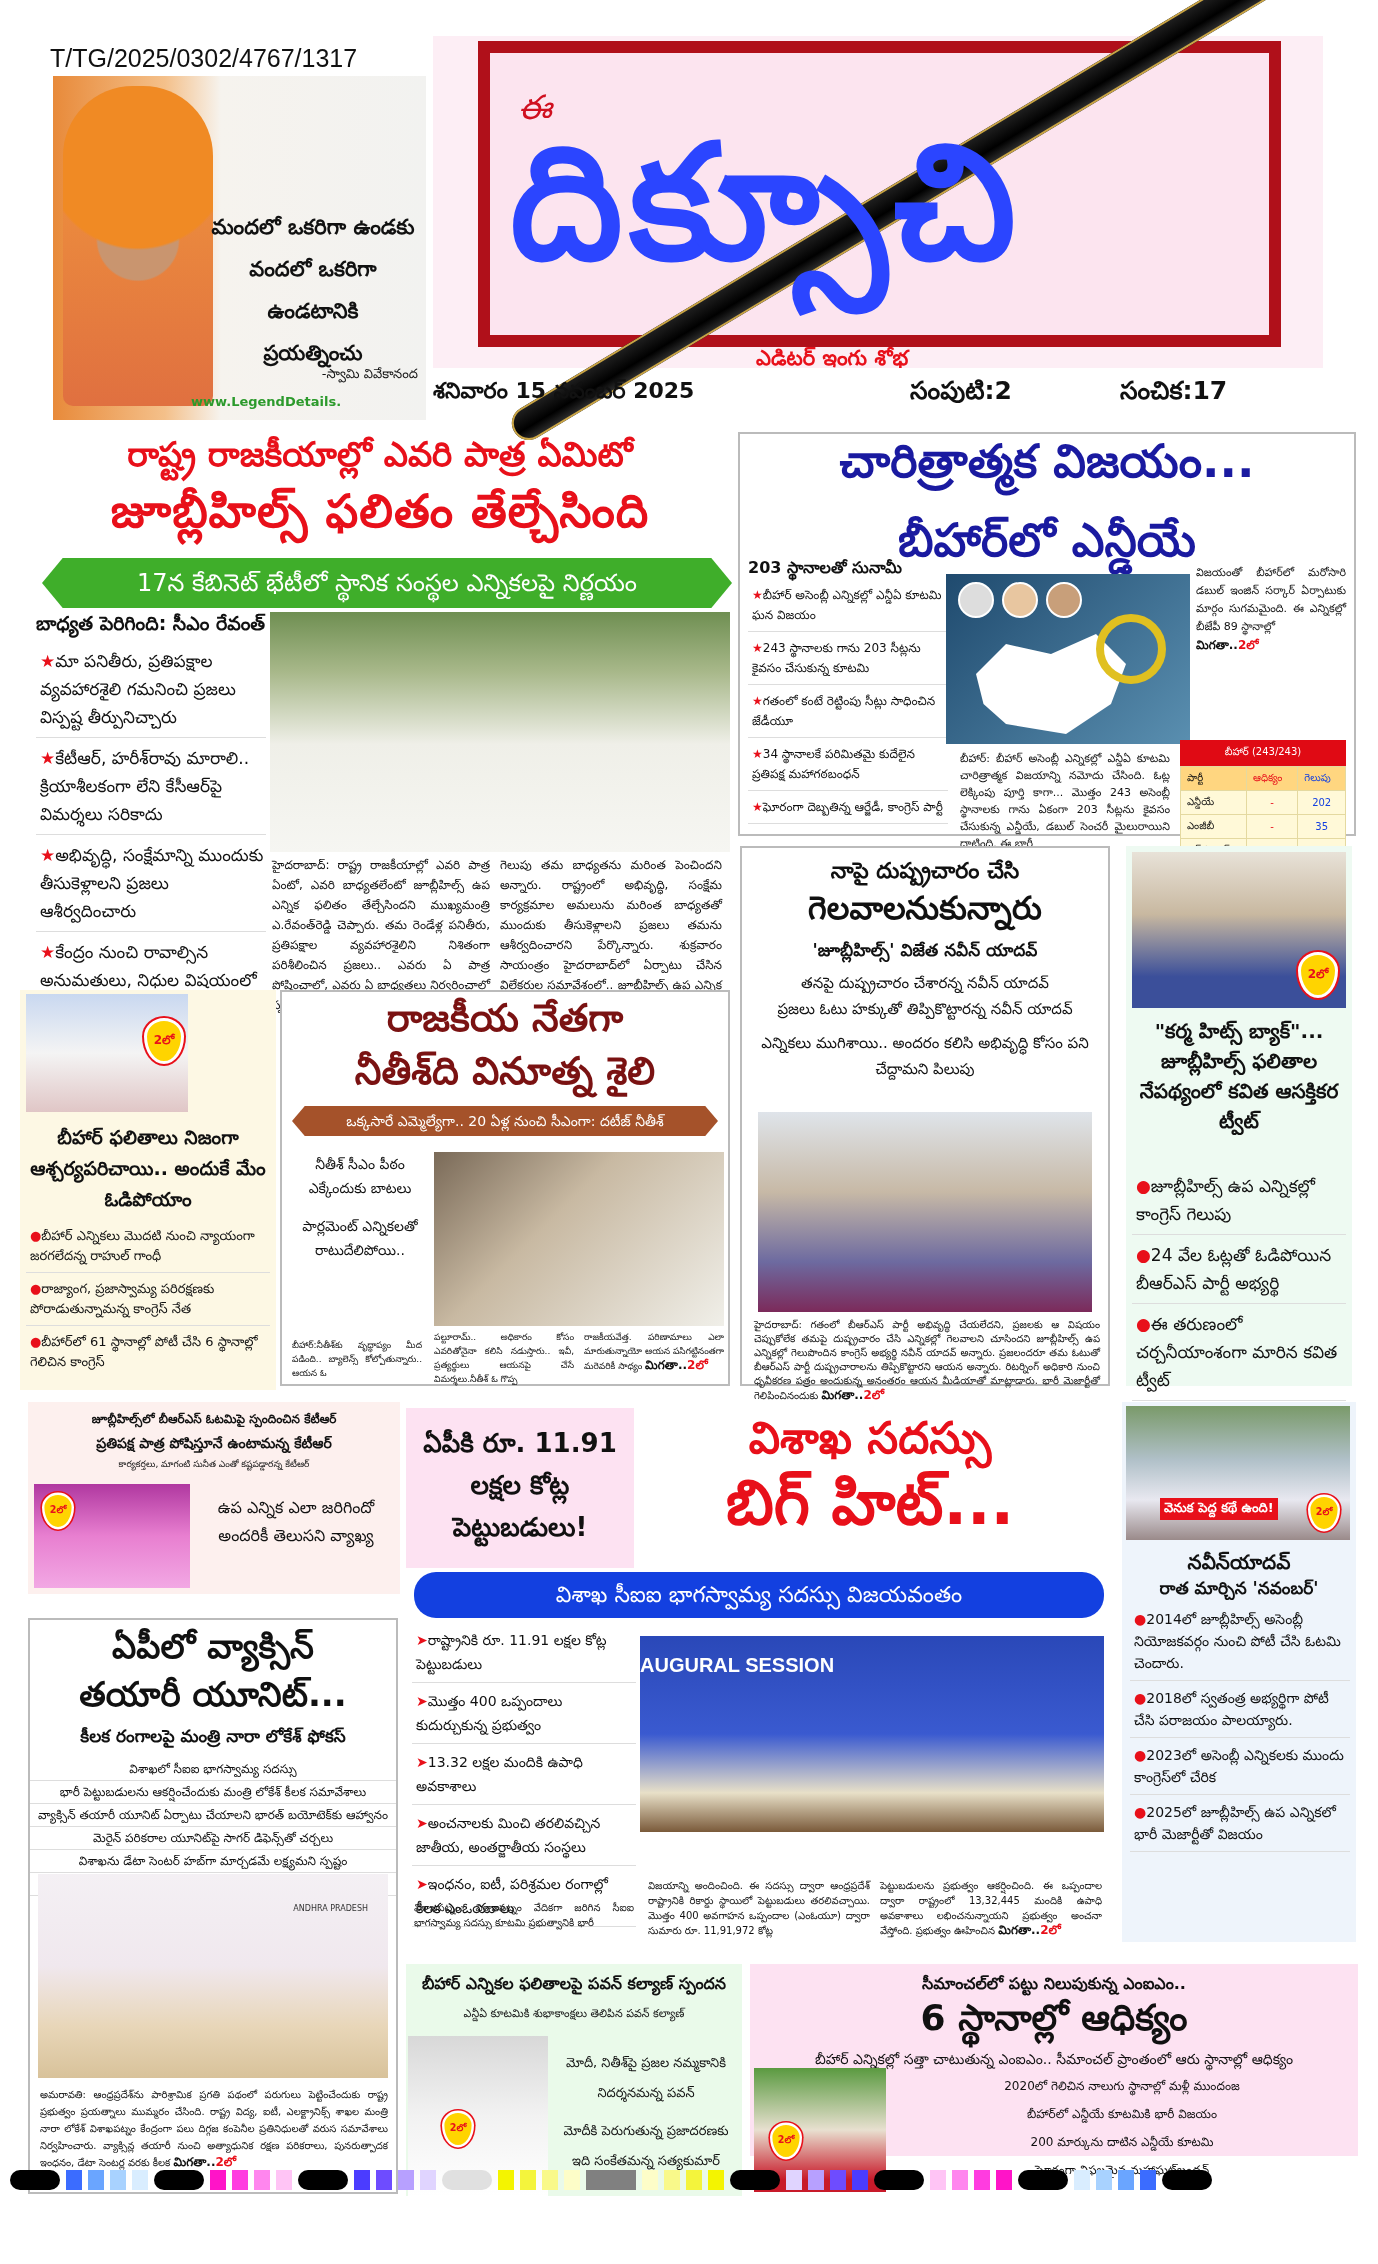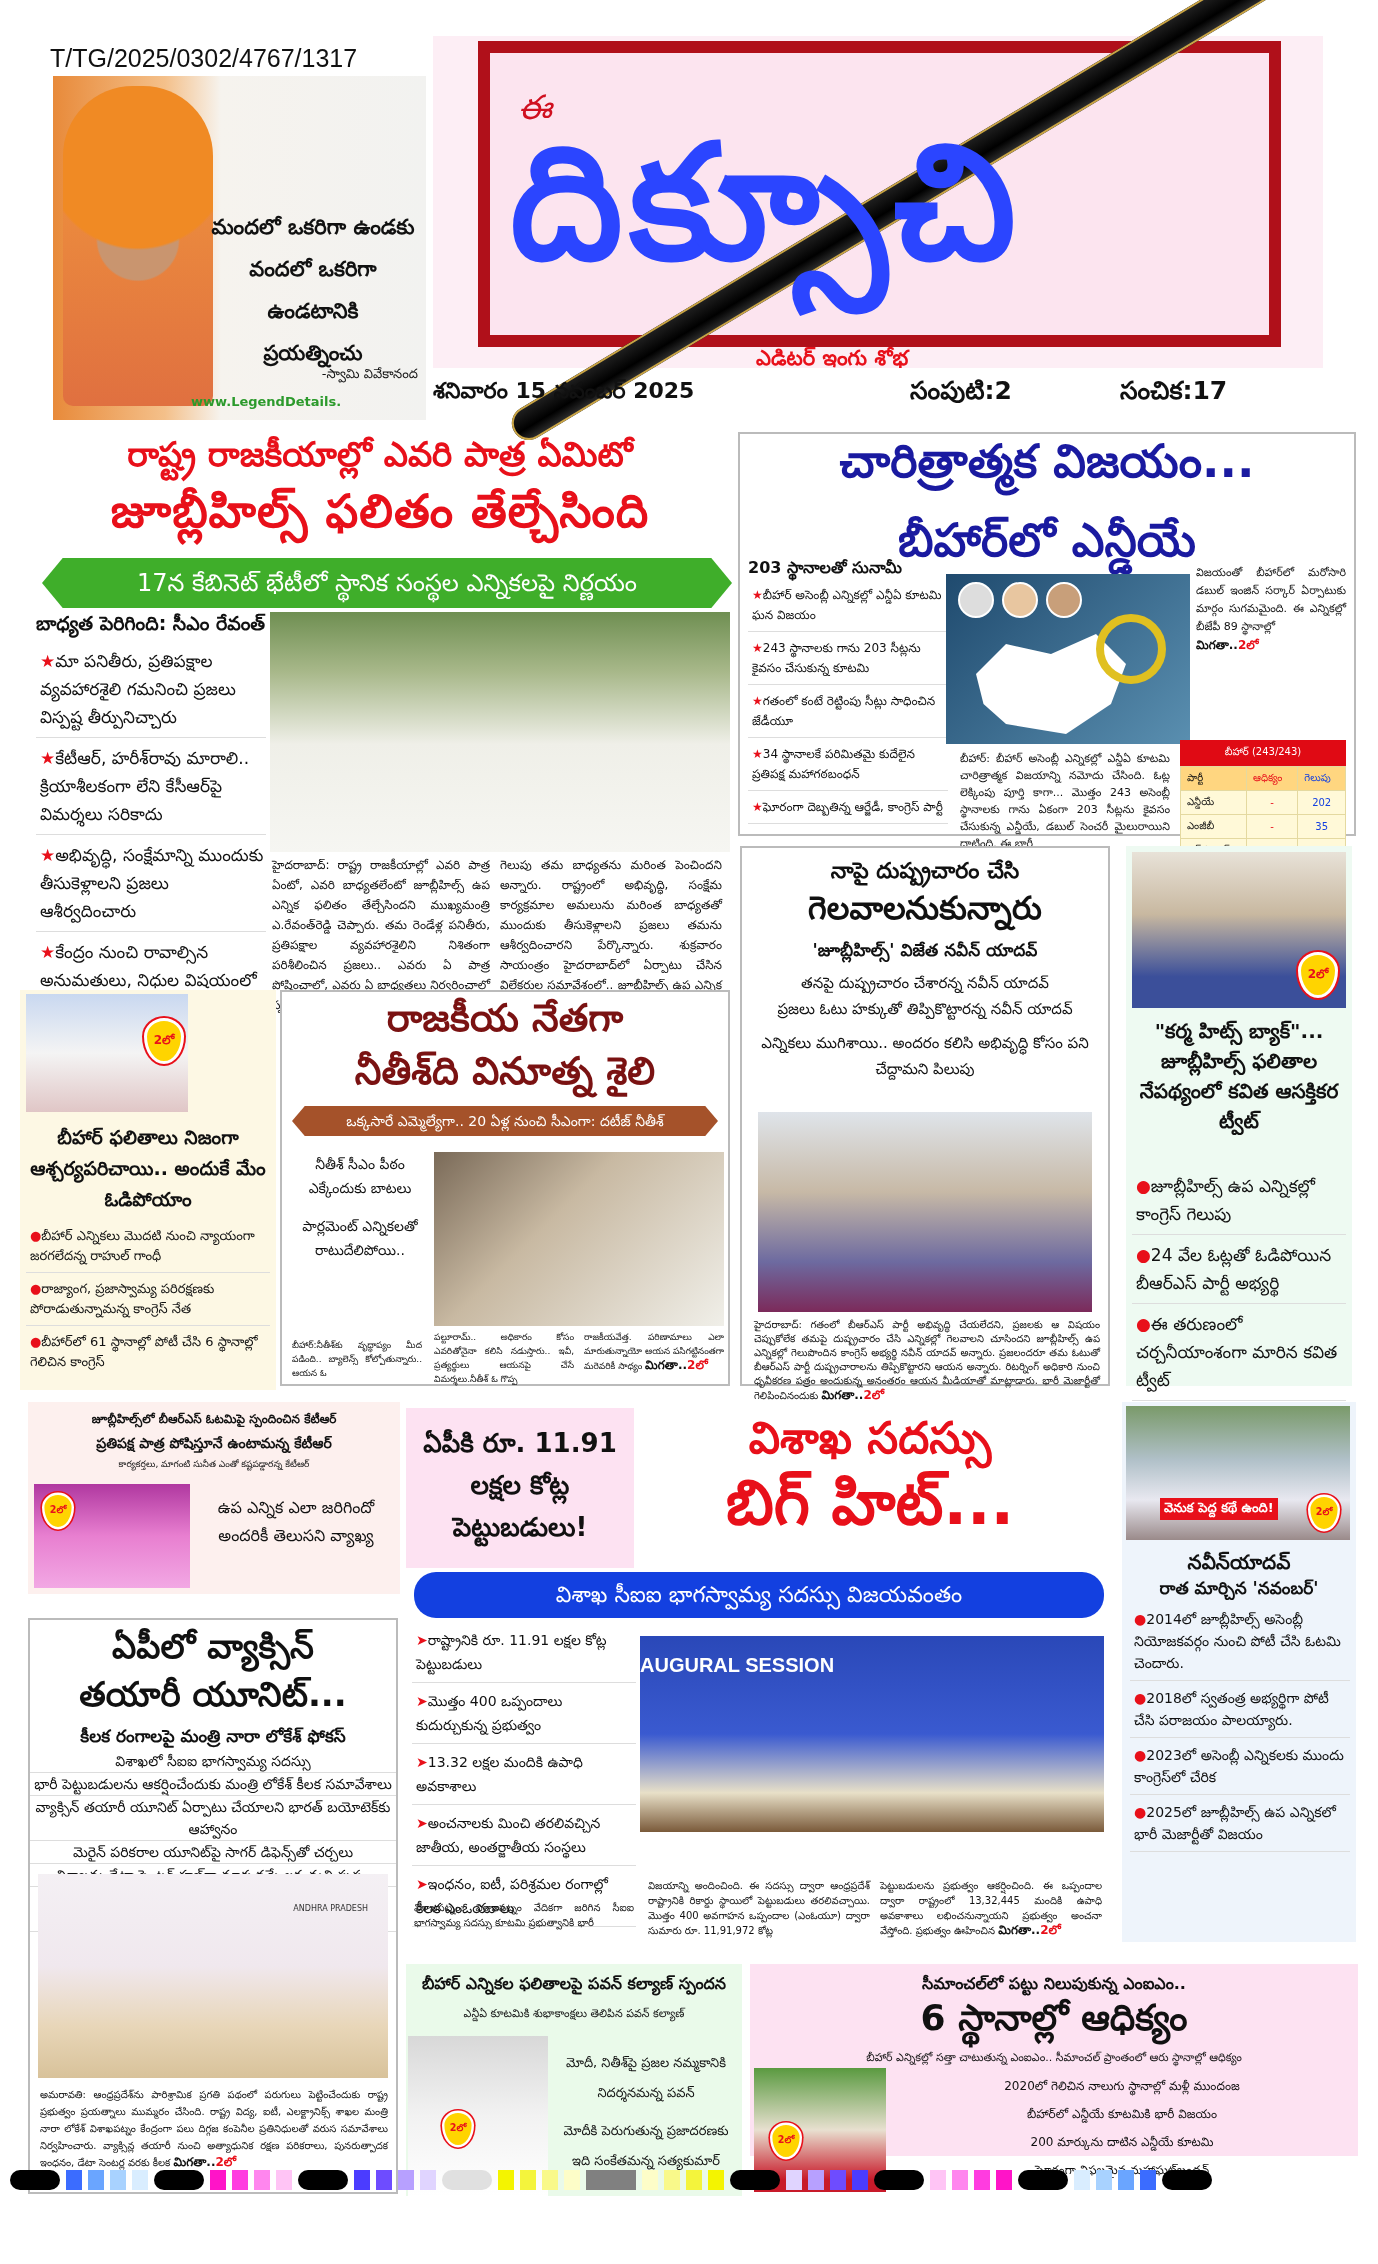--- a/index.html
+++ b/index.html
@@ -236,21 +236,21 @@
     <div class="bul" style="font-size:14px;line-height:22px"><span class="dot">●</span><span>2018లో స్వతంత్ర అభ్యర్థిగా పోటీ చేసి పరాజయం పాలయ్యారు.</span></div>
     <div class="bul" style="font-size:14px;line-height:22px"><span class="dot">●</span><span>2023లో అసెంబ్లీ ఎన్నికలకు ముందు కాంగ్రెస్‌లో చేరిక</span></div>
     <div class="bul" style="font-size:14px;line-height:22px"><span class="dot">●</span><span>2025లో జూబ్లీహిల్స్ ఉప ఎన్నికలో భారీ మెజార్టీతో విజయం</span></div>
   </div>
 </div>
 
 <div class="abs box" style="left:28px;top:1618px;width:370px;height:576px">
   <div class="ctr bold" style="font-size:34px;margin-top:6px">ఏపీలో వ్యాక్సిన్</div>
   <div class="ctr bold" style="font-size:34px">తయారీ యూనిట్...</div>
   <div class="ctr bold" style="font-size:17px;margin-top:4px">కీలక రంగాలపై మంత్రి నారా లోకేశ్ ఫోకస్</div>
-  <div class="ctr" style="font-size:14px;line-height:22px;margin-top:0">
+  <div class="ctr" style="font-size:12px;line-height:22px;margin-top:8px">
     <div style="border-bottom:1px solid #ddd">విశాఖలో సీఐఐ భాగస్వామ్య సదస్సు</div>
     <div style="border-bottom:1px solid #ddd">భారీ పెట్టుబడులను ఆకర్షించేందుకు మంత్రి లోకేశ్ కీలక సమావేశాలు</div>
     <div style="border-bottom:1px solid #ddd">వ్యాక్సిన్ తయారీ యూనిట్ ఏర్పాటు చేయాలని భారత్ బయోటెక్‌కు ఆహ్వానం</div>
     <div style="border-bottom:1px solid #ddd">మెరైన్ పరికరాల యూనిట్‌పై సాగర్ డిఫెన్స్‌తో చర్చలు</div>
     <div style="border-bottom:1px solid #ddd">విశాఖను డేటా సెంటర్ హబ్‌గా మార్చడమే లక్ష్యమని స్పష్టం</div>
     <div style="border-bottom:1px solid #ddd">అన్ని కంపెనీల నుంచి ఏపీ ప్రభుత్వ ప్రతిపాదనలకు సానుకూల స్పందన</div>
   </div>
   <div class="abs photo" style="left:8px;top:254px;width:350px;height:204px;background:linear-gradient(180deg,#f4f0f4 0%,#f0e8ee 45%,#e8d6b8 75%,#d8c29a 100%)">
     <div class="abs" style="right:20px;top:30px;font-size:8px;color:#333">ANDHRA PRADESH</div>
   </div>
@@ -268,21 +268,21 @@
   </div>
   <div class="abs ctr" style="left:148px;top:84px;width:184px;font-size:13px;line-height:30px">
     <div>మోదీ, నితీశ్‌పై ప్రజల నమ్మకానికి నిదర్శనమన్న పవన్</div>
     <div style="margin-top:8px">మోదీకి పెరుగుతున్న ప్రజాదరణకు ఇది సంకేతమన్న సత్యకుమార్</div>
   </div>
 </div>
 
 <div class="abs" style="left:750px;top:1964px;width:608px;height:192px;background:#fde2f2">
   <div class="ctr bold" style="font-size:16px;margin-top:10px">సీమాంచల్‌లో పట్టు నిలుపుకున్న ఎంఐఎం..</div>
   <div class="ctr bold" style="font-size:36px">6 స్థానాల్లో ఆధిక్యం</div>
-  <div class="ctr" style="font-size:11px;margin-top:4px">బీహార్ ఎన్నికల్లో సత్తా చాటుతున్న ఎంఐఎం.. సీమాంచల్ ప్రాంతంలో ఆరు స్థానాల్లో ఆధిక్యం</div>
+  <div class="ctr" style="font-size:14px;margin-top:4px">బీహార్ ఎన్నికల్లో సత్తా చాటుతున్న ఎంఐఎం.. సీమాంచల్ ప్రాంతంలో ఆరు స్థానాల్లో ఆధిక్యం</div>
   <div class="abs photo" style="left:4px;top:104px;width:132px;height:124px;background:linear-gradient(180deg,#5a9a40,#e8e0d0 50%,#c81a2a 90%)">
     <div class="badge" style="left:12px;top:50px;transform:scale(.8)">2లో</div>
   </div>
   <div class="abs ctr" style="left:140px;top:108px;width:464px;font-size:12px;line-height:28px">
     <div>2020లో గెలిచిన నాలుగు స్థానాల్లో మళ్లీ ముందంజ</div>
     <div>బీహార్‌లో ఎన్డీయే కూటమికి భారీ విజయం</div>
     <div>200 మార్కును దాటిన ఎన్డీయే కూటమి</div>
     <div>ఘోరంగా విఫలమైన మహాఘట్‌బంధన్</div>
   </div>
 </div>

